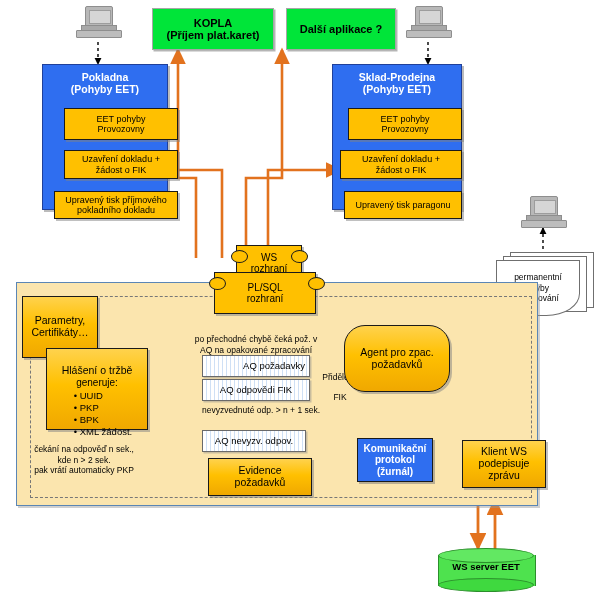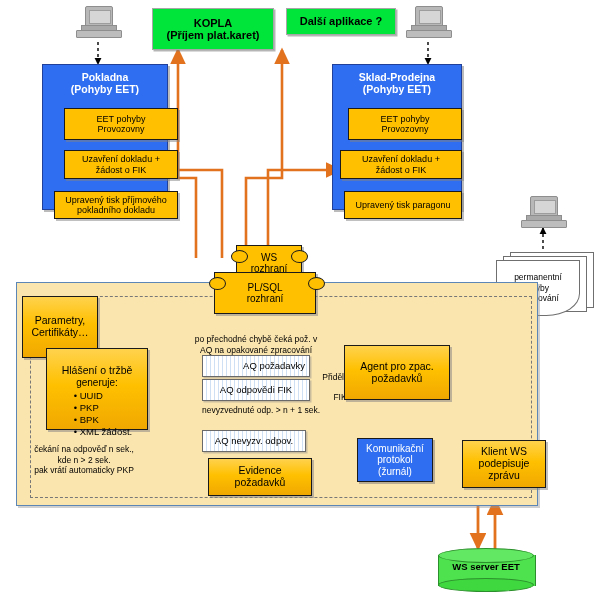--- a/index.html
+++ b/index.html
@@ -9,21 +9,21 @@
   svg#wires{position:absolute;left:0;top:0;width:600px;height:600px;pointer-events:none;}
 
   .node{position:absolute;box-sizing:border-box;display:flex;flex-direction:column;
         align-items:center;justify-content:center;text-align:center;line-height:1.12;}
 
   .green{background:#00e539;border:1px solid #a6a6a6;color:#000;font-weight:bold;font-size:11px;
          box-shadow:1.5px 1.5px 0 rgba(120,120,120,.55);}
   .blue-big{background:#2f6ef0;border:1px solid #20409a;color:#ffffff;font-weight:bold;font-size:11px;
             justify-content:flex-start;padding-top:7px;
             box-shadow:2px 2px 0 rgba(120,120,120,.5);}
-  .blue-small{background:#2f6ef0;border:1px solid #1a1a1a;color:#ffffff;font-size:10px;font-weight:normal;
+  .blue-small{background:#2f6ef0;border:1px solid #1a1a1a;color:#ffffff;font-size:10px;font-weight:bold;
               box-shadow:2px 2px 0 rgba(120,120,120,.5);align-items:center;}
   .orange{background:#ffc000;border:1px solid #1a1a1a;color:#000;font-size:9px;
           box-shadow:2px 2px 0 rgba(130,130,130,.5);}
   .orange-grad{background:linear-gradient(180deg,#ffd24d 0%,#ffc000 45%,#f0a800 100%);
                border:1px solid #1a1a1a;color:#000;font-size:10.5px;
                box-shadow:2px 2px 0 rgba(130,130,130,.5);}
   .aq{background:repeating-linear-gradient(90deg,#ffffff 0 3px,#cfe0f5 3px 4px);
       border:1px solid #6a6a6a;color:#000;font-size:9.5px;
       box-shadow:1.5px 1.5px 0 rgba(140,140,140,.45);}
 
@@ -185,21 +185,21 @@
         <div class="scr"></div>
       </div>
       <div class="base"></div>
       <div class="kbd"></div>
   </div>
 
   <div class="node green" style="left:152px;top:8px;width:122px;height:42px;">
     <div>KOPLA</div>
     <div>(Příjem plat.karet)</div>
   </div>
-  <div class="node green" style="left:286px;top:8px;width:110px;height:27px;">
+  <div class="node green" style="left:286px;top:8px;width:110px;height:42px;">
     <div>Další aplikace ?</div>
   </div>
 
   <div class="node blue-big" style="left:42px;top:64px;width:126px;height:146px;">
     <div class="hdr">Pokladna</div>
     <div class="hdr">(Pohyby EET)</div>
   </div>
   <div class="node orange" style="left:64px;top:108px;width:114px;height:32px;">
     <div>EET pohyby</div>
     <div>Provozovny</div>
@@ -309,21 +309,21 @@
     <div>čekání na odpověď n sek.,</div>
     <div>kde n &gt; 2 sek.</div>
     <div>pak vrátí automaticky PKP</div>
   </div>
 
   <div class="node orange-grad" style="left:208px;top:458px;width:104px;height:38px;">
     <div>Evidence</div>
     <div>požadavků</div>
   </div>
 
-  <div class="node orange-grad" style="left:344px;top:345px;width:106px;height:55px;">
+  <div class="node orange-grad" style="left:344px;top:325px;width:106px;height:67px;border-radius:21px;">
     <div>Agent pro zpac.</div>
     <div>požadavků</div>
   </div>
 
   <div class="node blue-small" style="left:357px;top:438px;width:76px;height:44px;">
     <div>Komunikační</div>
     <div>protokol</div>
     <div>(žurnál)</div>
   </div>
 

